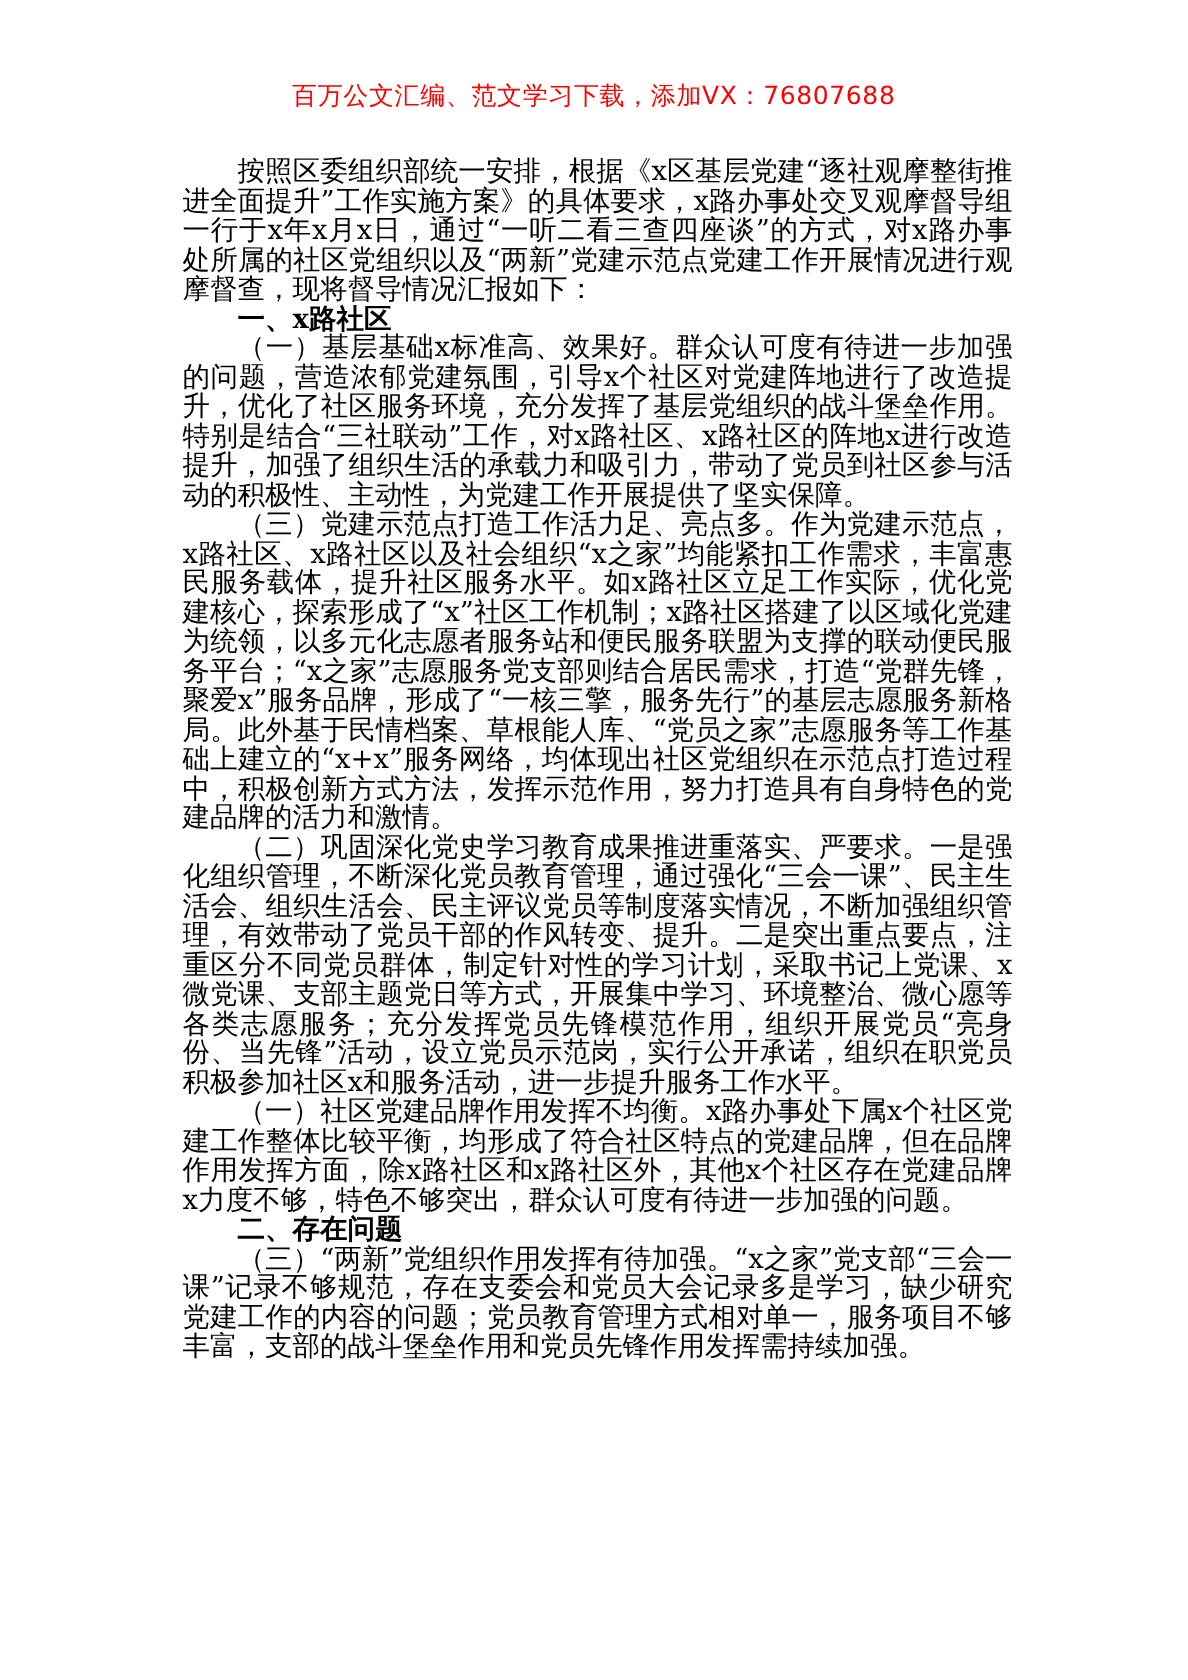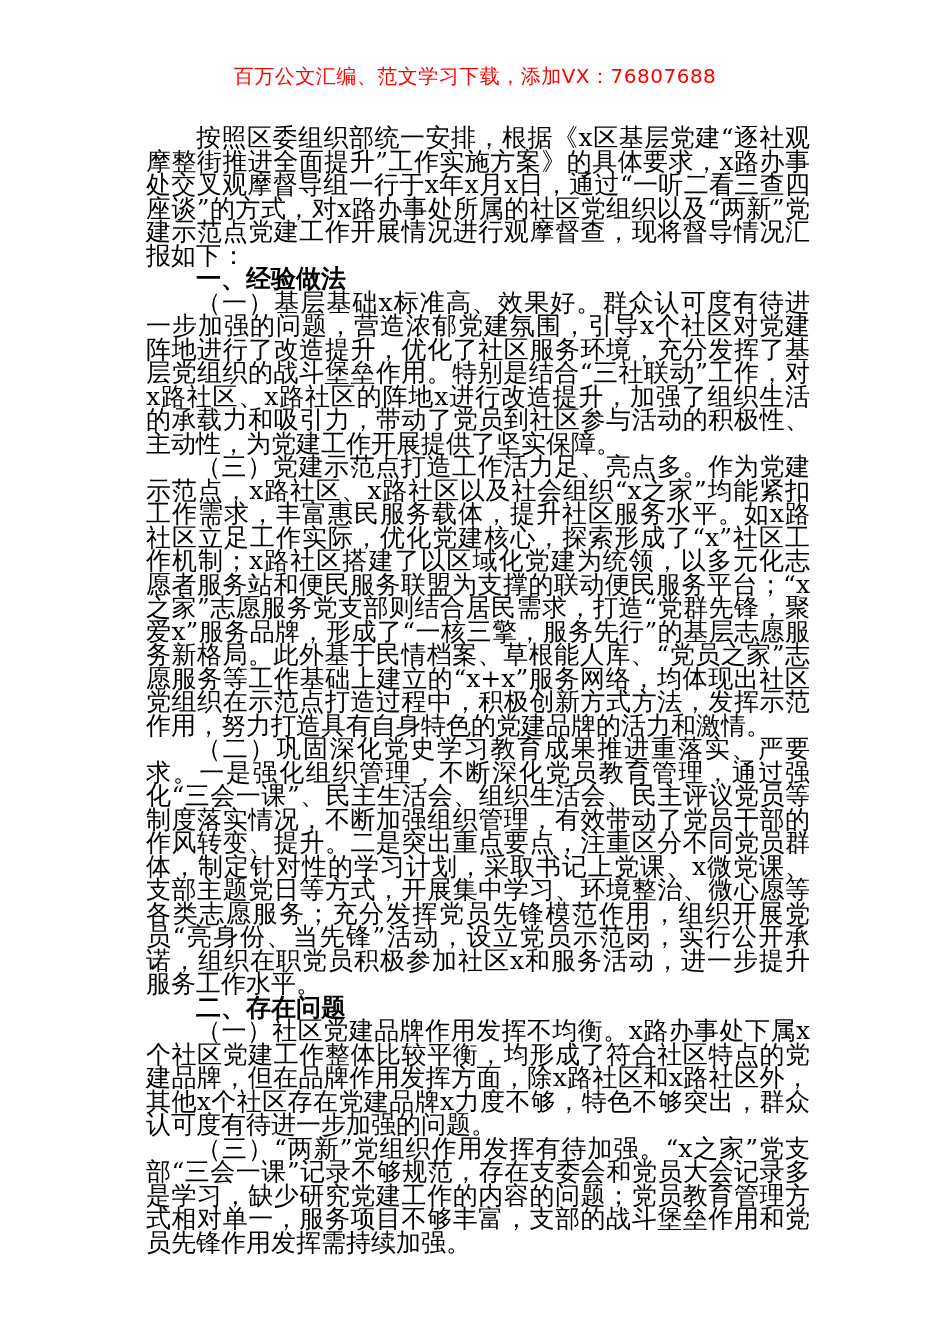--- a/index.html
+++ b/index.html
@@ -26,21 +26,21 @@
     color: #ff0000;
     font-size: 20px;
     letter-spacing: 0.5px;
     font-family: "DejaVu Sans", "Liberation Sans", sans-serif;
   }
   .doc-body {
     position: absolute;
     top: 126px;
     left: 146px;
     width: 664px;
-    font-size: 25px;
+    font-size: 22px;
     line-height: 23.5px;
     text-align: justify;
   }
   .para {
     margin: 0;
     padding: 0;
     text-indent: 2em;
     word-break: break-all;
   }
   .heading {
@@ -48,21 +48,21 @@
   }
 </style>
 </head>
 <body>
 
 <div class="page">
   <div class="promo-header">百万公文汇编、范文学习下载，添加VX：76807688</div>
 
   <div class="doc-body">
     <p class="para">按照区委组织部统一安排，根据《x区基层党建“逐社观摩整街推进全面提升”工作实施方案》的具体要求，x路办事处交叉观摩督导组一行于x年x月x日，通过“一听二看三查四座谈”的方式，对x路办事处所属的社区党组织以及“两新”党建示范点党建工作开展情况进行观摩督查，现将督导情况汇报如下：</p>
-    <p class="para heading">一、经验做法</p>
+    <p class="para heading">一、x路社区</p>
     <p class="para">（一）基层基础x标准高、效果好。群众认可度有待进一步加强的问题，营造浓郁党建氛围，引导x个社区对党建阵地进行了改造提升，优化了社区服务环境，充分发挥了基层党组织的战斗堡垒作用。特别是结合“三社联动”工作，对x路社区、x路社区的阵地x进行改造提升，加强了组织生活的承载力和吸引力，带动了党员到社区参与活动的积极性、主动性，为党建工作开展提供了坚实保障。</p>
     <p class="para">（三）党建示范点打造工作活力足、亮点多。作为党建示范点，x路社区、x路社区以及社会组织“x之家”均能紧扣工作需求，丰富惠民服务载体，提升社区服务水平。如x路社区立足工作实际，优化党建核心，探索形成了“x”社区工作机制；x路社区搭建了以区域化党建为统领，以多元化志愿者服务站和便民服务联盟为支撑的联动便民服务平台；“x之家”志愿服务党支部则结合居民需求，打造“党群先锋，聚爱x”服务品牌，形成了“一核三擎，服务先行”的基层志愿服务新格局。此外基于民情档案、草根能人库、“党员之家”志愿服务等工作基础上建立的“x+x”服务网络，均体现出社区党组织在示范点打造过程中，积极创新方式方法，发挥示范作用，努力打造具有自身特色的党建品牌的活力和激情。</p>
     <p class="para">（二）巩固深化党史学习教育成果推进重落实、严要求。一是强化组织管理，不断深化党员教育管理，通过强化“三会一课”、民主生活会、组织生活会、民主评议党员等制度落实情况，不断加强组织管理，有效带动了党员干部的作风转变、提升。二是突出重点要点，注重区分不同党员群体，制定针对性的学习计划，采取书记上党课、x微党课、支部主题党日等方式，开展集中学习、环境整治、微心愿等各类志愿服务；充分发挥党员先锋模范作用，组织开展党员“亮身份、当先锋”活动，设立党员示范岗，实行公开承诺，组织在职党员积极参加社区x和服务活动，进一步提升服务工作水平。</p>
+    <p class="para">（一）社区党建品牌作用发挥不均衡。x路办事处下属x个社区党建工作整体比较平衡，均形成了符合社区特点的党建品牌，但在品牌作用发挥方面，除x路社区和x路社区外，其他x个社区存在党建品牌x力度不够，特色不够突出，群众认可度有待进一步加强的问题。</p>
     <p class="para heading">二、存在问题</p>
-    <p class="para">（一）社区党建品牌作用发挥不均衡。x路办事处下属x个社区党建工作整体比较平衡，均形成了符合社区特点的党建品牌，但在品牌作用发挥方面，除x路社区和x路社区外，其他x个社区存在党建品牌x力度不够，特色不够突出，群众认可度有待进一步加强的问题。</p>
     <p class="para">（三）“两新”党组织作用发挥有待加强。“x之家”党支部“三会一课”记录不够规范，存在支委会和党员大会记录多是学习，缺少研究党建工作的内容的问题；党员教育管理方式相对单一，服务项目不够丰富，支部的战斗堡垒作用和党员先锋作用发挥需持续加强。</p>
   </div>
 </div>
 
 </body></html>

